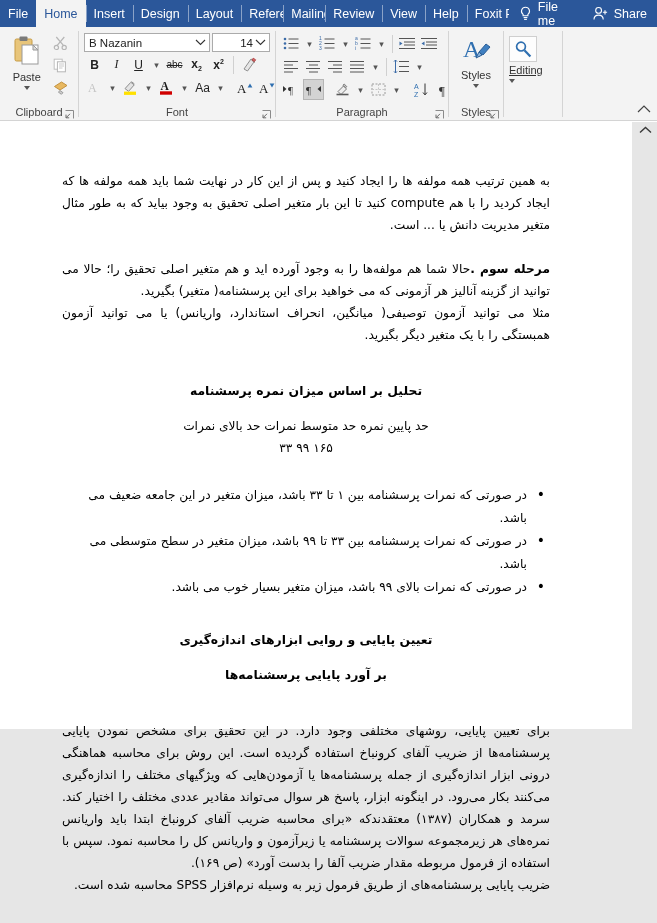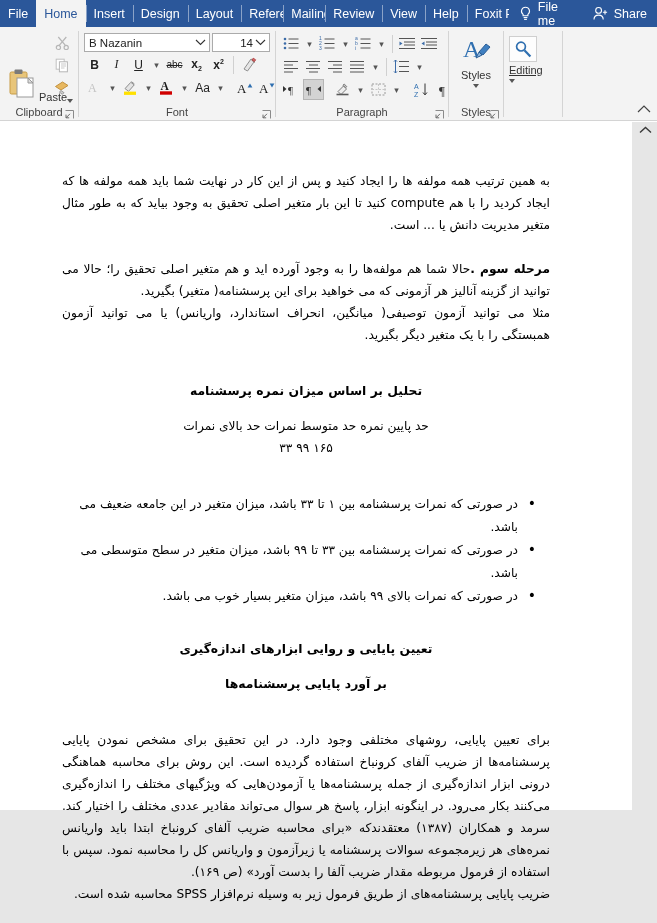--- a/index.html
+++ b/index.html
@@ -89,22 +89,22 @@
     color: #8a8a8a;
     font-size: 9px;
     line-height: 9px;
     cursor: pointer;
   }
 
   
   .clip-group { width: 78px; }
   .paste-btn {
     width: 46px;
-    display: flex; flex-direction: row;
-    align-items: flex-end; justify-content: flex-start;
+    display: flex; flex-direction: column;
+    align-items: center; justify-content: flex-start;
     padding-top: 2px;
     cursor: pointer;
   }
   .paste-label { font-size: 11px; margin-top: 1px; }
   .tri-down {
     width: 0; height: 0;
     border-left: 3.5px solid transparent;
     border-right: 3.5px solid transparent;
     border-top: 4px solid #555;
     margin-top: 3px;
@@ -188,21 +188,21 @@
     position: absolute;
     top: 122px; left: 0;
     width: 657px; height: 801px;
     background: #e6e6e6;
     overflow: hidden;
   }
   .page {
     position: absolute;
     top: 0; left: 0;
     width: 632px;
-    height: 688px;
+    height: 607px;
     background: #ffffff;
   }
   .page-body {
     padding: 48px 82px 0 62px;
     direction: rtl;
     text-align: justify;
     font-family: "DejaVu Sans", "Liberation Sans", sans-serif;
     font-size: 12.2px;
     line-height: 22px;
     color: #000;
@@ -214,21 +214,21 @@
     font-weight: bold;
     text-align: center;
     font-size: 12.4px;
   }
   .subhead {
     font-weight: bold;
     text-align: center;
     font-size: 12.4px;
   }
   ul.bullets {
-    margin: 12px; padding: 0 0 18px 0;
+    margin: 3px; padding: 0 0 18px 0;
     list-style: none;
   }
   ul.bullets li {
     position: relative;
     padding-right: 20px;
     text-align: right;
     line-height: 23px;
   }
   ul.bullets li::before {
     content: "\2022";

